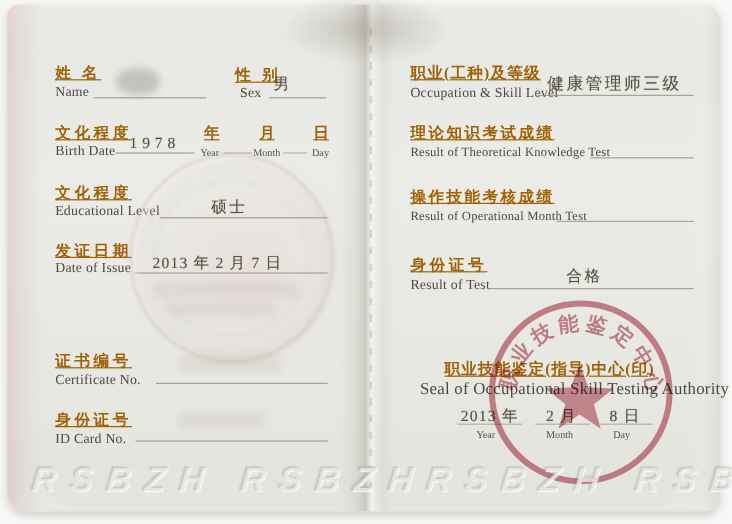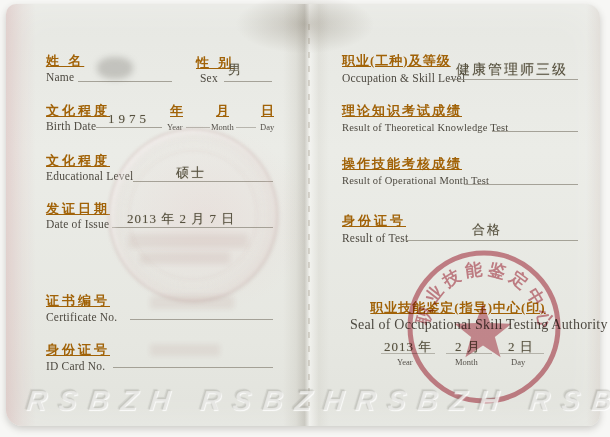--- a/index.html
+++ b/index.html
@@ -71,21 +71,21 @@
     <div class="ln" style="left:78px;top:81px;width:94px"></div>
     <div class="smudge" style="left:97px;top:57px;width:36px;height:22px"></div>
 
     <div class="zh" style="left:196px;top:54px">性 别</div>
     <div class="en" style="left:200px;top:72px">Sex</div>
     <div class="val" style="left:228px;top:61px">男</div>
     <div class="ln" style="left:224px;top:81px;width:48px"></div>
 
     <div class="zh" style="left:46px;top:102px">文化程度</div>
     <div class="en" style="left:46px;top:120px">Birth Date</div>
-    <div class="val" style="left:108px;top:111px;letter-spacing:4px">1975</div>
+    <div class="val" style="left:108px;top:111px;letter-spacing:4px">1978</div>
     <div class="ln" style="left:96px;top:127px;width:66px"></div>
 
     <div class="zh" style="left:170px;top:102px;letter-spacing:0">年</div>
     <div class="en-sm" style="left:167px;top:122px">Year</div>
     <div class="ln ln-soft" style="left:186px;top:127px;width:24px"></div>
 
     <div class="zh" style="left:216px;top:102px;letter-spacing:0">月</div>
     <div class="en-sm" style="left:211px;top:122px">Month</div>
     <div class="ln ln-soft" style="left:236px;top:127px;width:20px"></div>
 
@@ -136,21 +136,21 @@
     <div class="zh" style="left:342px;top:212px">身份证号</div>
     <div class="en" style="left:342px;top:232px">Result of Test</div>
     <div class="val" style="left:472px;top:221px">合格</div>
     <div class="ln" style="left:406px;top:240px;width:172px"></div>
 
     <div class="zh" style="left:350px;top:299px;width:216px;text-align:center;letter-spacing:1px">职业技能鉴定(指导)中心(印)</div>
     <div class="en" style="left:350px;top:317px;width:216px;text-align:center;font-size:14px">Seal of Occupational Skill Testing Authority</div>
 
     <div class="val" style="left:384px;top:338px;letter-spacing:1px">2013 年</div>
     <div class="val" style="left:455px;top:338px;letter-spacing:1px">2 月</div>
-    <div class="val" style="left:508px;top:338px;letter-spacing:1px">2 日</div>
+    <div class="val" style="left:508px;top:338px;letter-spacing:1px">8 日</div>
     <div class="ln ln-soft" style="left:381px;top:353px;width:54px"></div>
     <div class="ln ln-soft" style="left:446px;top:353px;width:46px"></div>
     <div class="ln ln-soft" style="left:500px;top:353px;width:44px"></div>
     <div class="en-sm" style="left:397px;top:357px">Year</div>
     <div class="en-sm" style="left:455px;top:357px">Month</div>
     <div class="en-sm" style="left:511px;top:357px">Day</div>
 
     <div class="seal-wrap">
       <svg width="164" height="164" viewBox="0 0 164 164">
         <circle cx="82" cy="82" r="74" fill="none" stroke-width="5" opacity="0.8" stroke="#c05e6c"></circle>

